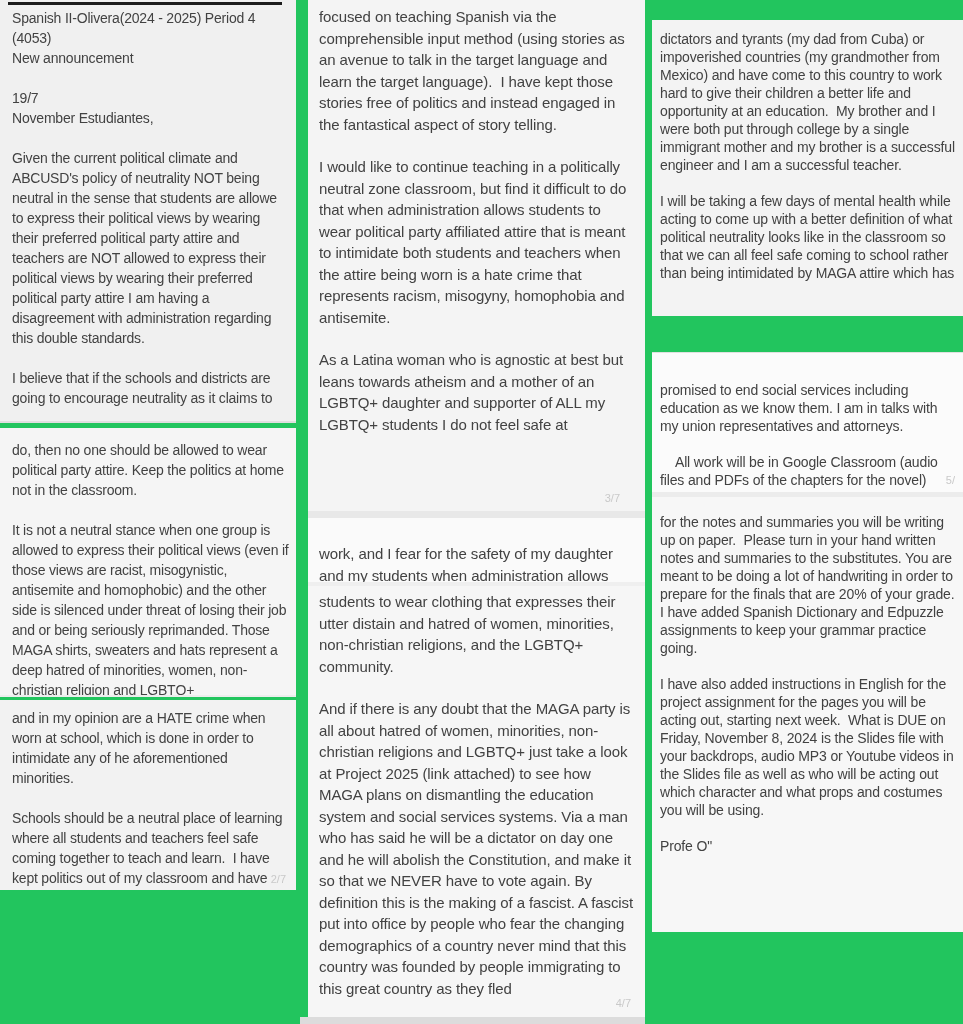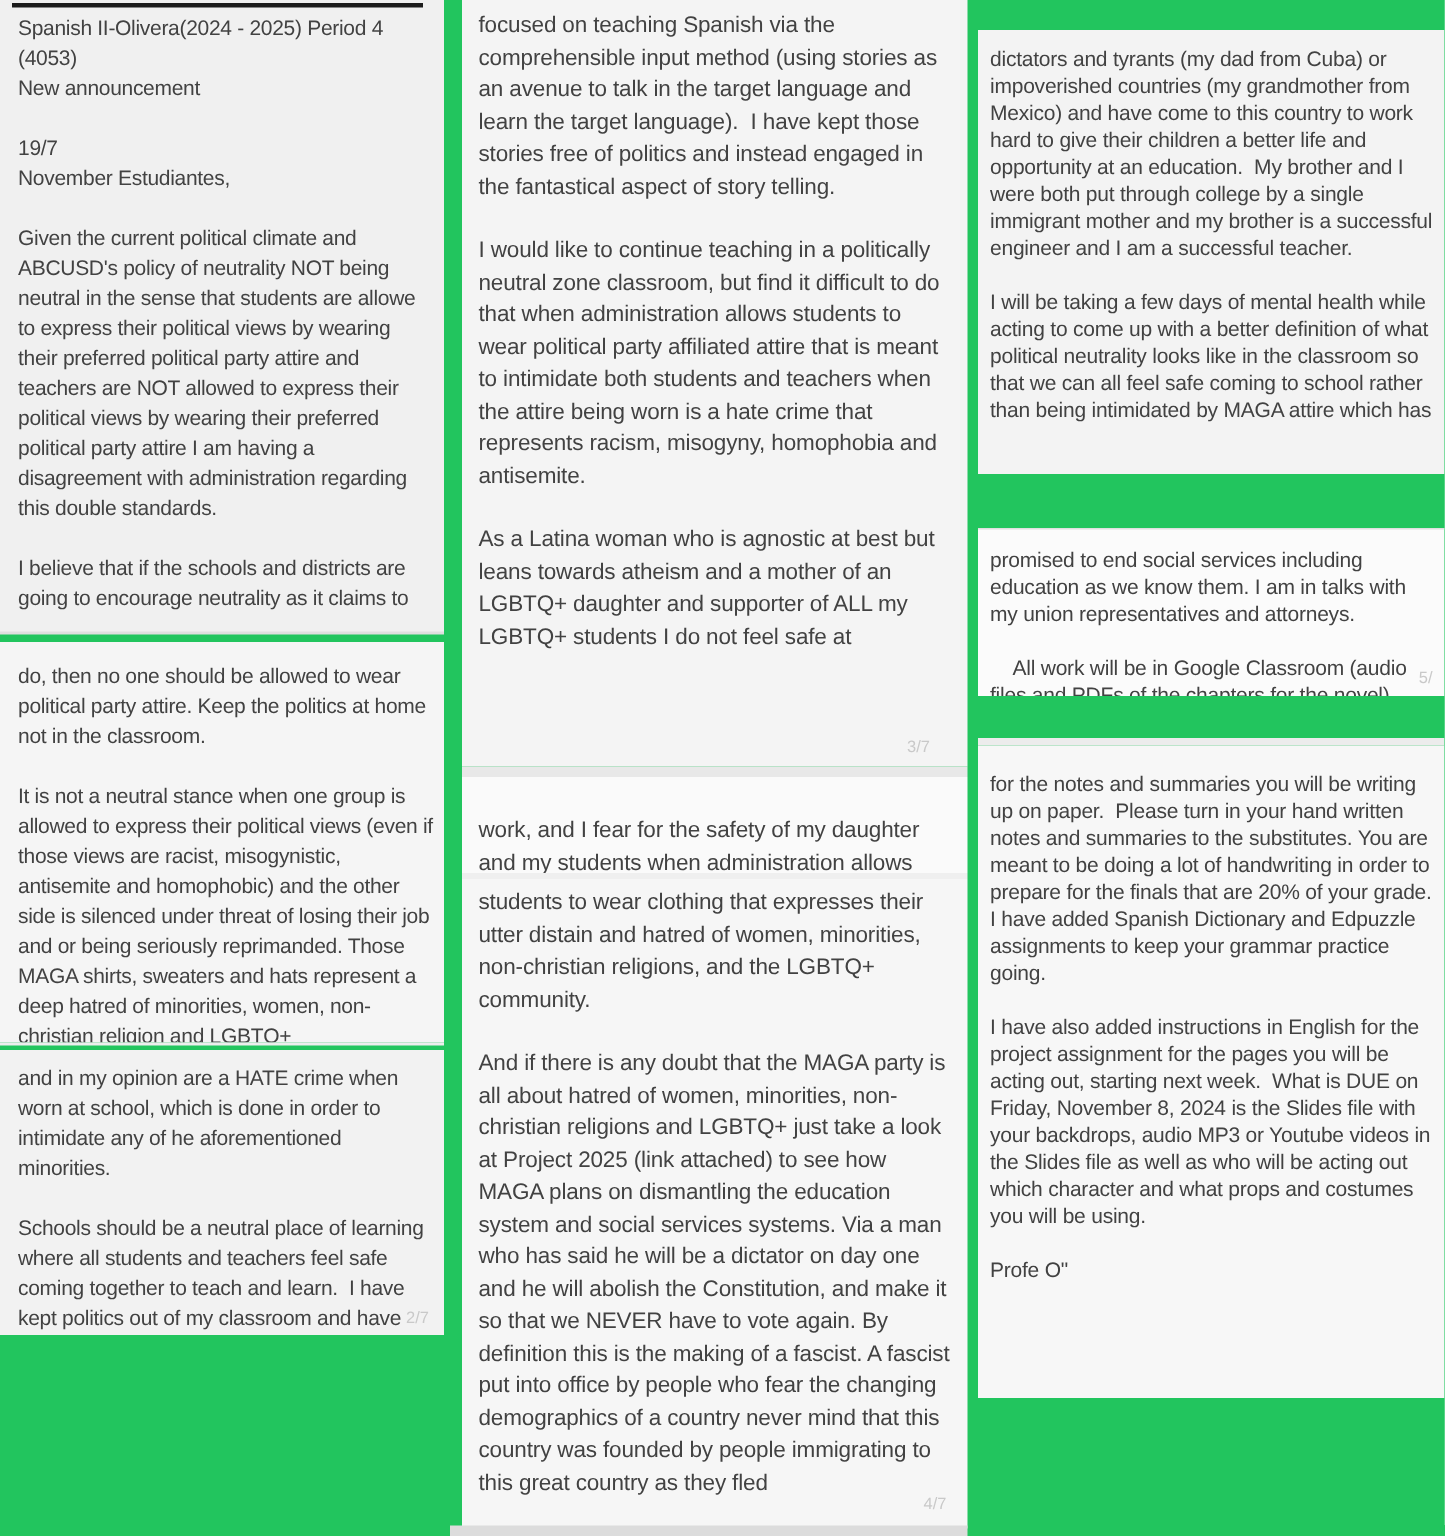--- a/index.html
+++ b/index.html
@@ -18,21 +18,21 @@
   .col-mid   .seg p.gap{margin-bottom:21px;}
   .col-right .seg p.gap{margin-bottom:18px;}
   
   #l1{top:0;height:422px;background:#f0f0f0;padding:8px 6px 0 12px;}
   #l2{top:428px;height:267px;background:#f5f5f5;padding:12px 6px 0 12px;}
   #l3{top:700px;height:190px;background:#f2f2f2;padding:8px 6px 0 12px;}
   #m1{top:0;height:511px;background:#f4f4f4;padding:6px 10px 0 11px;}
   #m2{top:518px;height:64px;background:#fafafa;padding:25px 10px 0 11px;}
   #m3{top:586px;height:433px;background:#f6f6f6;padding:5px 10px 0 11px;}
   #r1{top:20px;height:296px;background:#f3f3f3;padding:10px 8px 0 8px;}
-  #r2{top:352px;height:112px;background:#fbfbfb;padding:11px 8px 0 8px;border-top:1px solid #e0e0e0;}
+  #r2{top:352px;height:140px;background:#fbfbfb;padding:28px 8px 0 8px;border-top:1px solid #e0e0e0;}
   #r3{top:497px;height:435px;background:#f7f7f7;padding:16px 8px 0 8px;}
   
   .seam{position:absolute;}
   #seam-l1{left:0;top:421px;width:296px;height:2px;background:#dfdfdf;}
   #seam-l2{left:0;top:695px;width:296px;height:2px;background:#ededed;}
   #seam-m1{left:308px;top:511px;width:337px;height:7px;background:#e8e8e8;}
   #seam-m2{left:308px;top:582px;width:337px;height:4px;background:#efefef;}
   #seam-r1{left:652px;top:492px;width:311px;height:5px;background:#ececec;}
   #bottom-bar{left:300px;top:1017px;width:345px;height:7px;background:#dcdcdc;}
   

